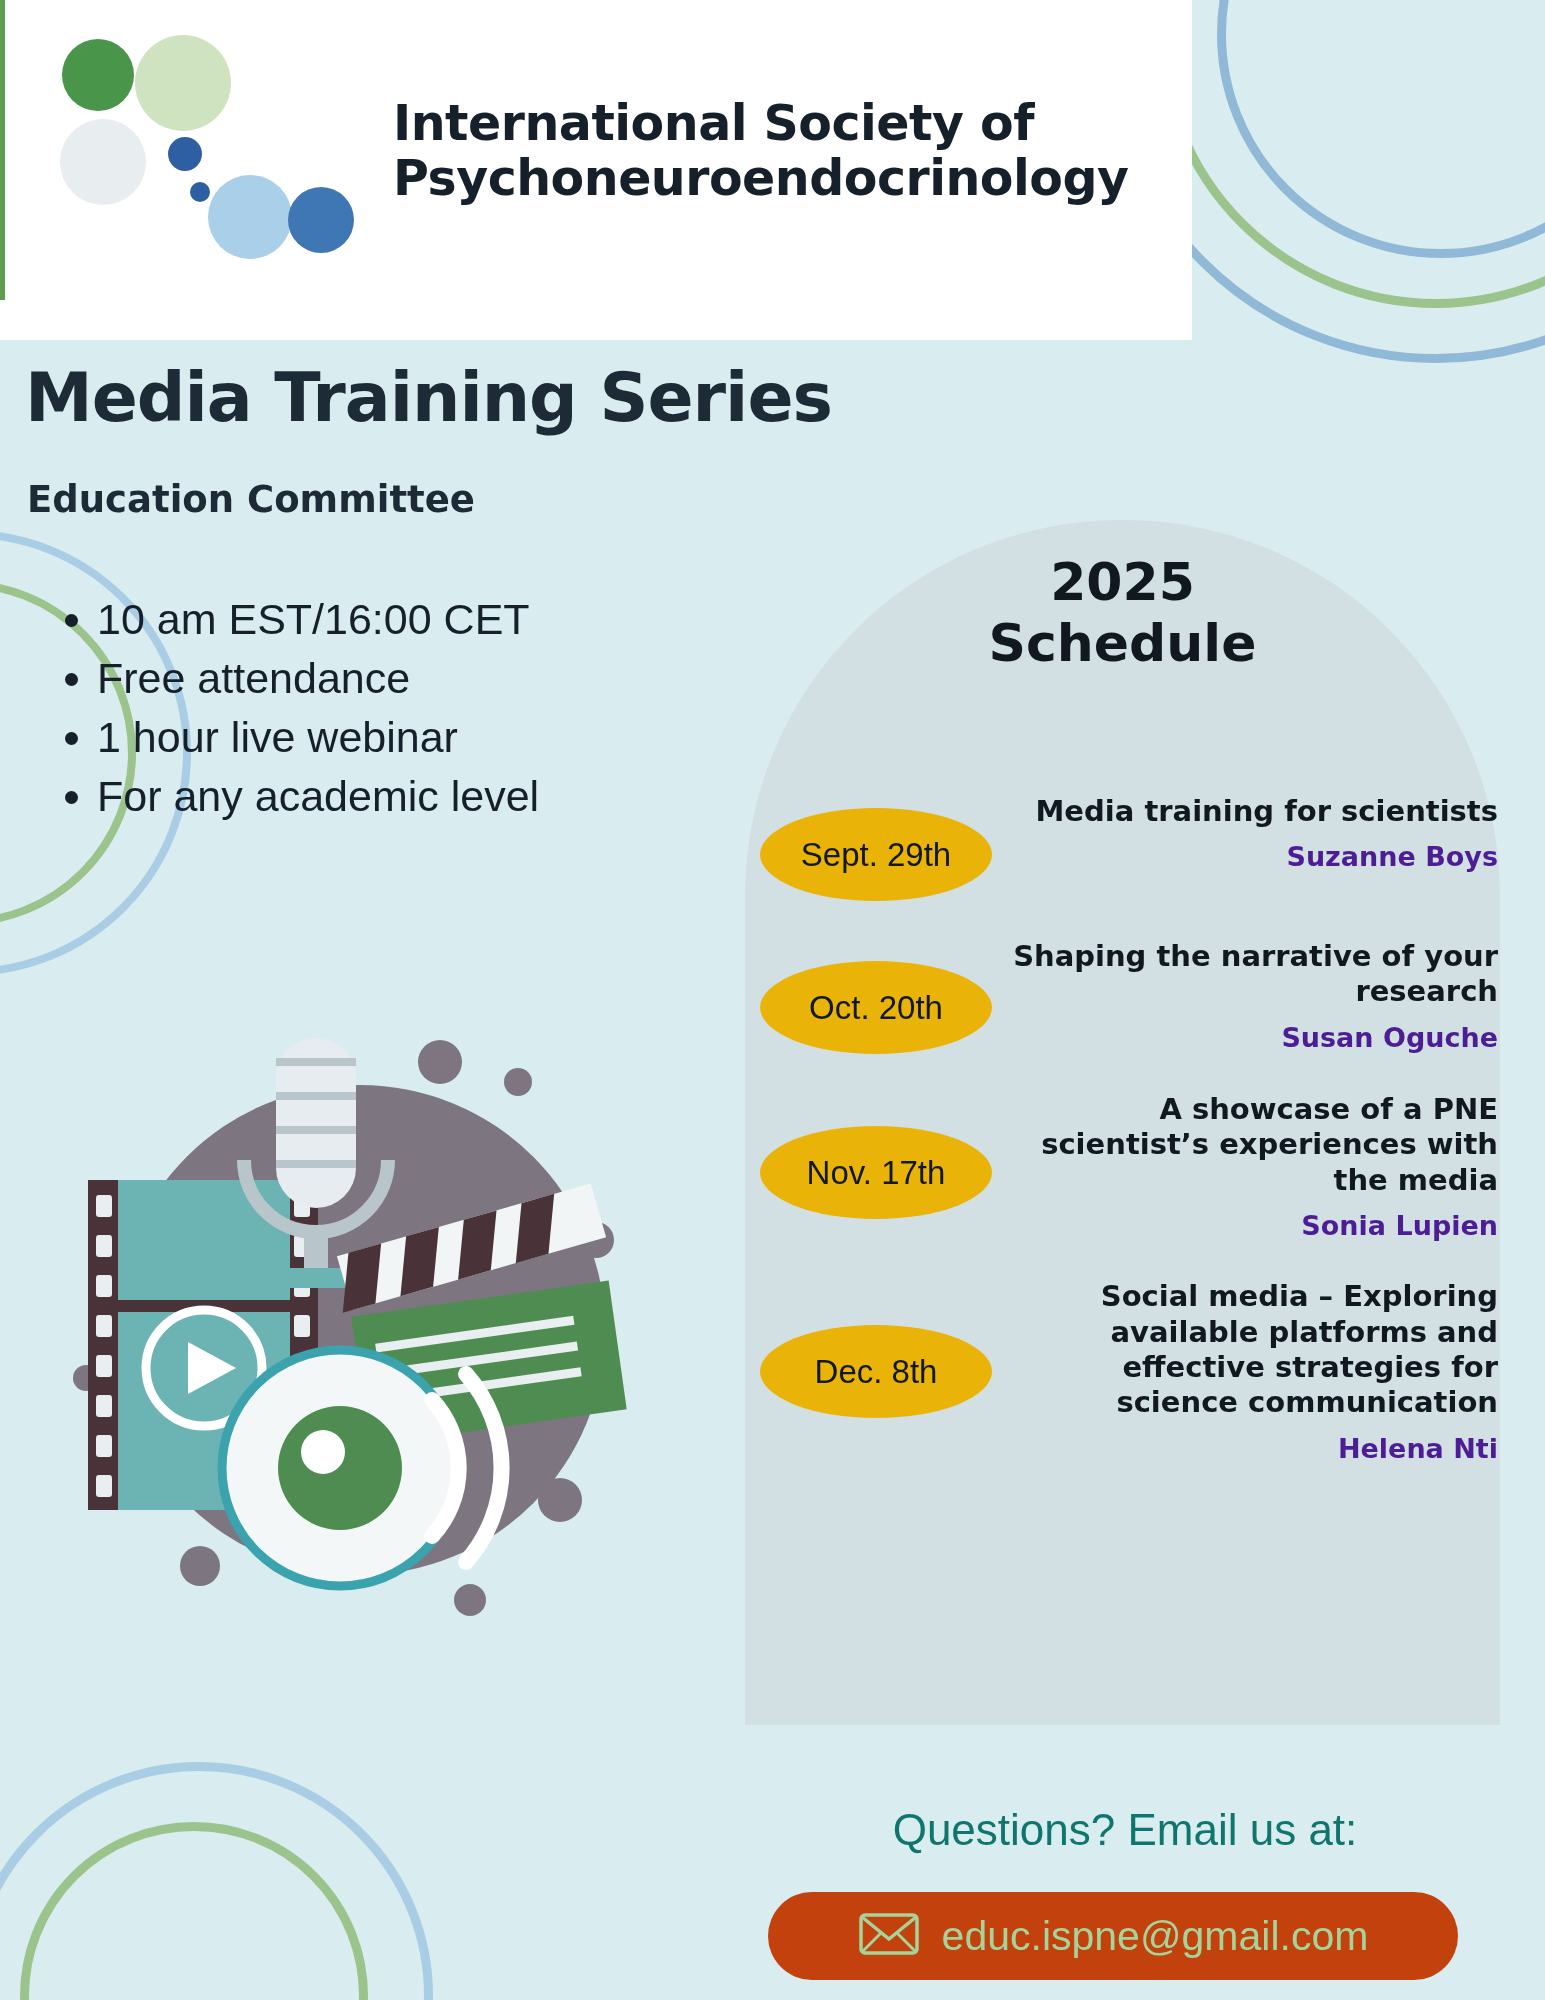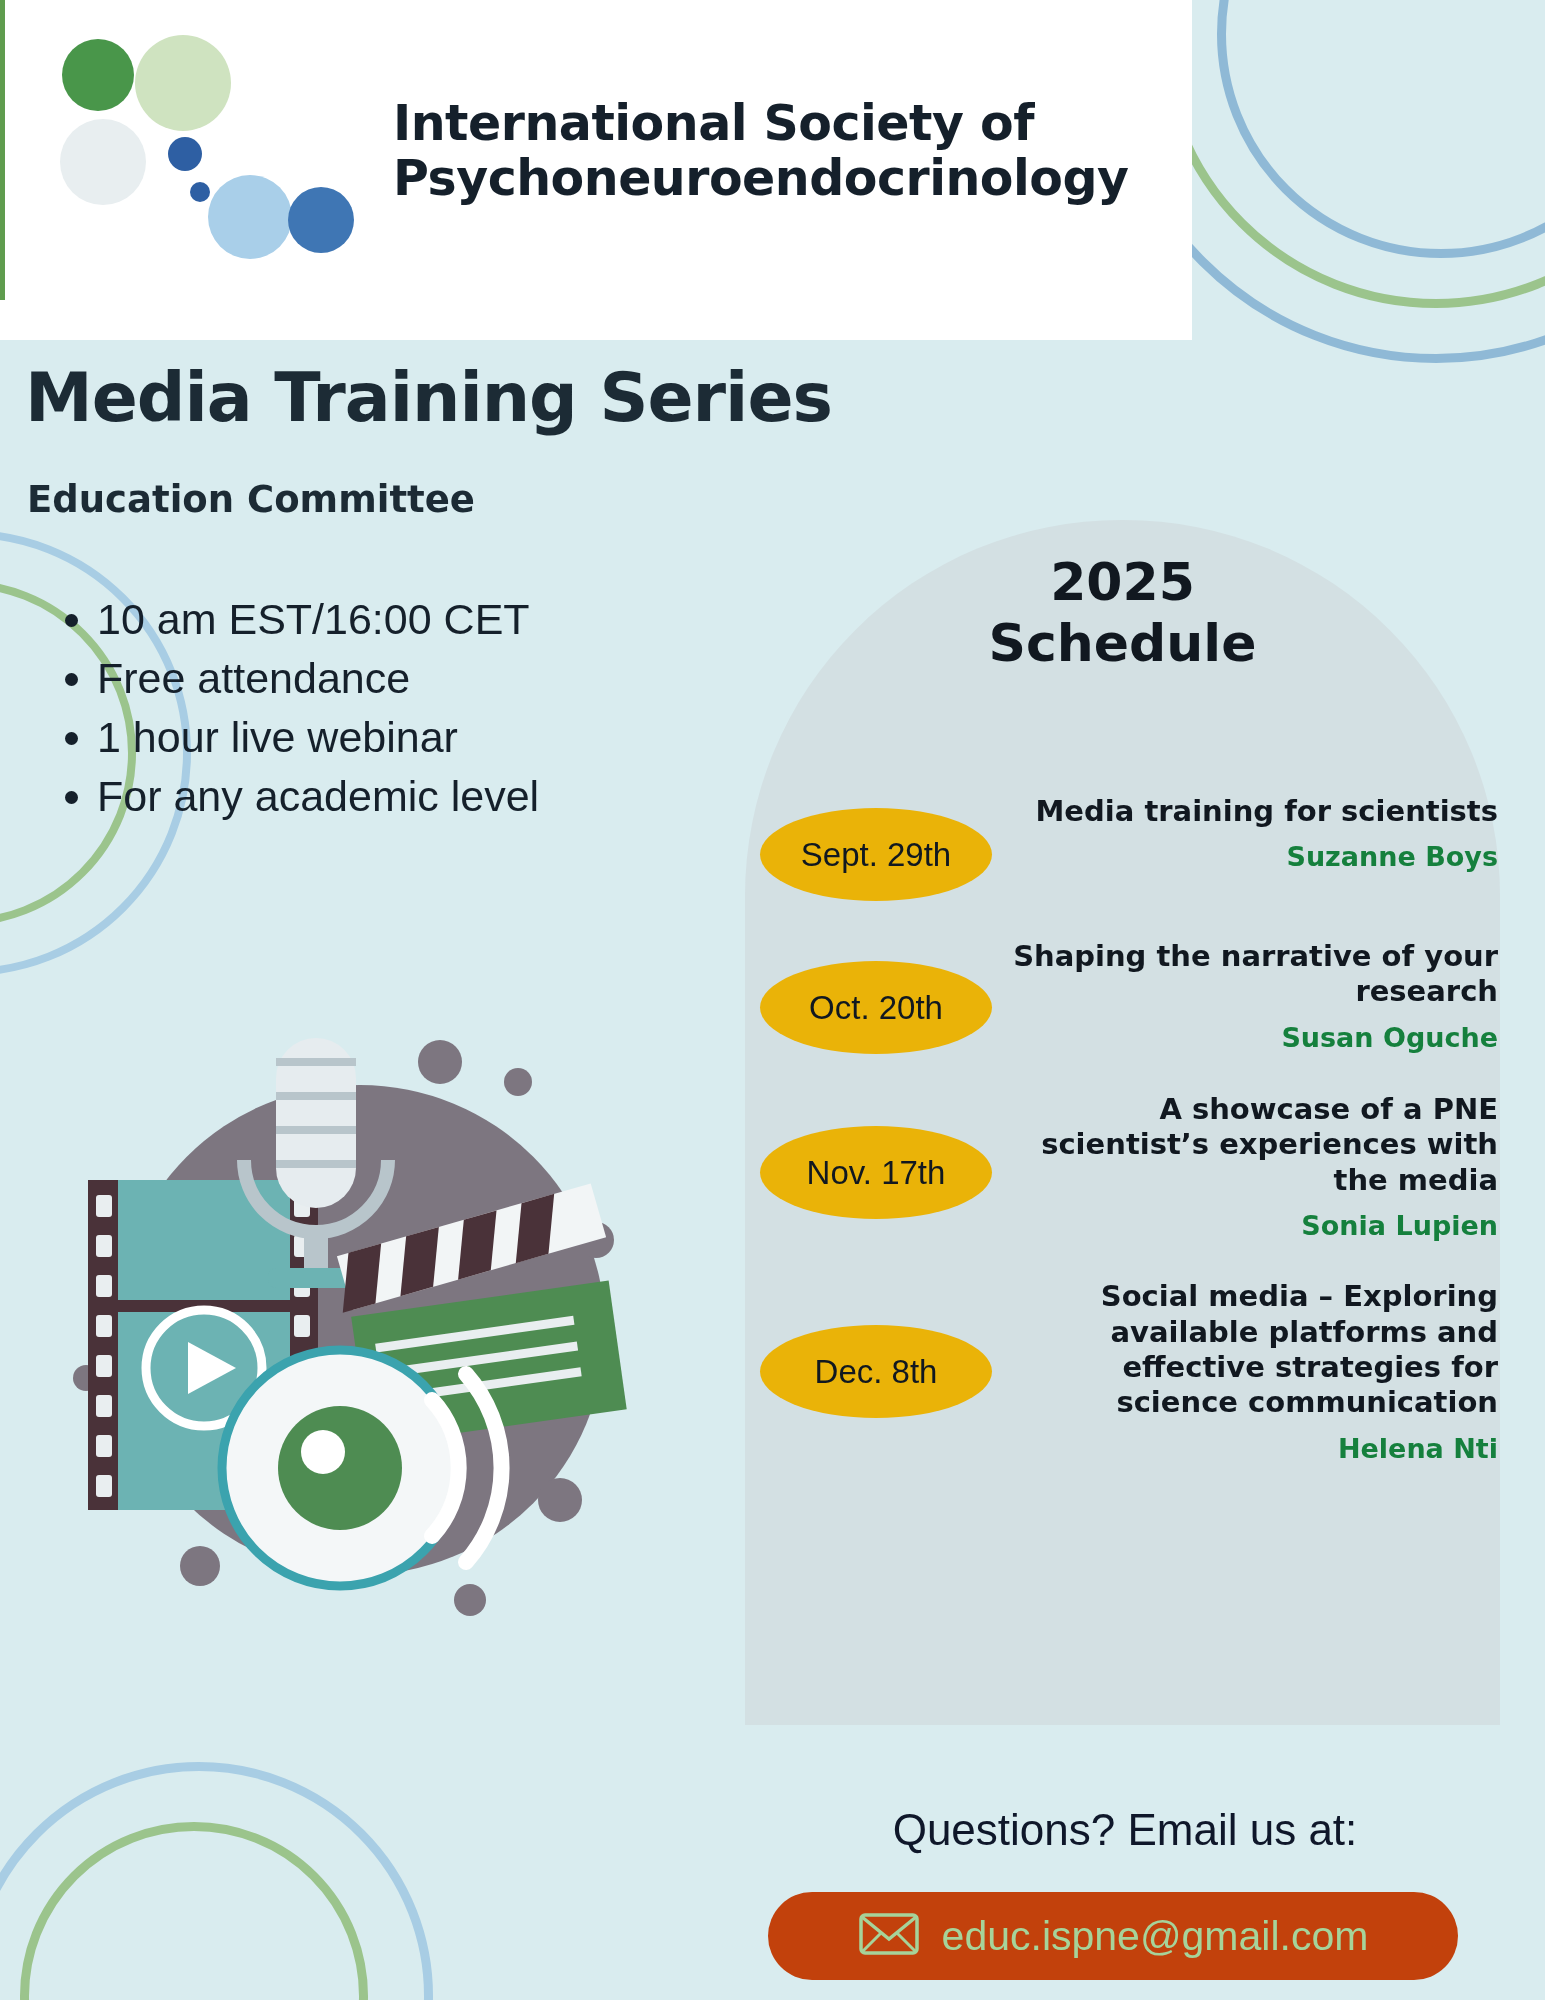--- a/index.html
+++ b/index.html
@@ -251,40 +251,40 @@
   .row-title {
     font-size: 29px;
     font-weight: bold;
     color: #111820;
     line-height: 1.22;
     font-family: "DejaVu Sans", sans-serif;
   }
   .row-speaker {
     font-size: 27px;
     font-weight: bold;
-    color: #15803d;
+    color: #4c1d95;
     margin-top: 12px;
     font-family: "DejaVu Sans", sans-serif;
   }
 
   .r1 .date-pill { margin-top: 18px; }
   .r1 .row-text  { margin-top: 4px; }
   .r2 .date-pill { margin-top: 22px; }
   .r3 .date-pill { margin-top: 34px; }
   .r4 .date-pill { margin-top: 46px; }
 
   
   .questions {
     position: absolute;
     left: 745px;
     top: 1805px;
     width: 760px;
     text-align: center;
     font-size: 44px;
-    color: #0f172a;
+    color: #0f766e;
     z-index: 6;
     font-family: "Liberation Sans", sans-serif;
   }
   .email-pill {
     position: absolute;
     left: 768px;
     top: 1892px;
     width: 690px;
     height: 88px;
     background: #c2410c;

